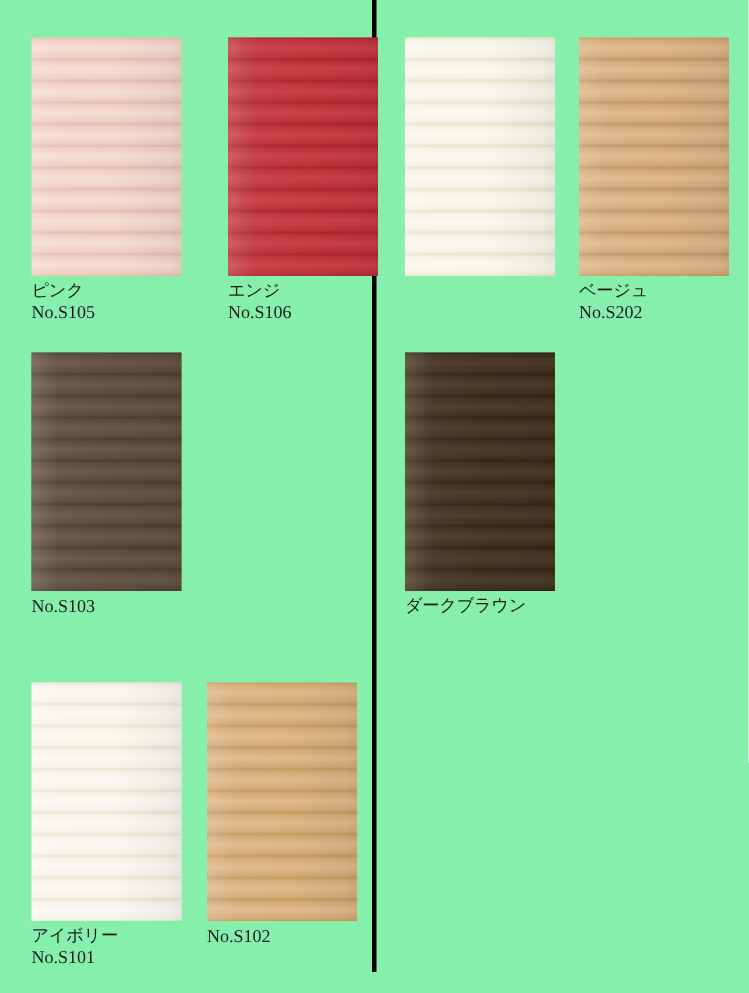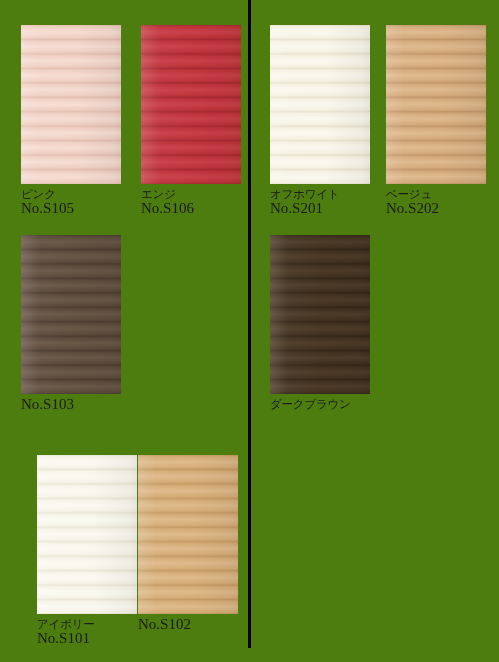--- a/index.html
+++ b/index.html
@@ -14,21 +14,21 @@
     overflow: hidden;
     font-family: "Liberation Serif", "DejaVu Serif", serif;
     -webkit-font-smoothing: antialiased;
   }
 
   #page {
     position: absolute;
     left: 0; top: 0;
     width: 499px;
     height: 662px;
-    background: #4d7c0f;
+    background: #86efac;
   }
 
   
   .divider {
     position: absolute;
     background: #000000;
   }
 
   
   .swatch-cell {
@@ -65,21 +65,21 @@
 
   .caption .name {
     font-size: 11.5px;
     line-height: 14px;
     color: #1b1b1b;
     white-space: nowrap;
     letter-spacing: -0.2px;
   }
 
   .caption .code {
-    font-size: 15px;
+    font-size: 12px;
     line-height: 15px;
     color: #1b1b1b;
     white-space: nowrap;
     letter-spacing: 0px;
   }
 </style>
 </head>
 <body>
 
 <div id="page">
@@ -88,40 +88,40 @@
     <div class="swatch-cell" style="left: 21px; top: 25px;">
       <div class="swatch" style="width: 100px; height: 159px; background: rgb(239, 207, 194);">
         <div class="pleats" style="background: repeating-linear-gradient(rgb(227, 191, 177) 0px, rgb(239, 207, 194) 1.735px, rgb(246, 222, 211) 6.938px, rgb(239, 207, 194) 12.72px, rgb(227, 191, 177) 14.455px);"></div>
         <div class="sheen" style="background: linear-gradient(to right, rgba(255, 255, 255, 0.16) 0%, rgba(255, 255, 255, 0.03) 18%, rgba(0, 0, 0, 0) 55%, rgba(0, 0, 0, 0.043) 92%, rgba(0, 0, 0, 0.07) 100%);"></div>
       </div>
       <div class="caption">
         <div class="name">ピンク</div>
         <div class="code">No.S105</div>
       </div>
     </div>
-    <div class="swatch-cell" style="left: 141px; top: 25px;">
+    <div class="swatch-cell" style="left: 152px; top: 25px;">
       <div class="swatch" style="width: 100px; height: 159px; background: rgb(189, 50, 57);">
         <div class="pleats" style="background: repeating-linear-gradient(rgb(166, 41, 50) 0px, rgb(189, 50, 57) 1.735px, rgb(201, 64, 73) 6.938px, rgb(189, 50, 57) 12.72px, rgb(166, 41, 50) 14.455px);"></div>
         <div class="sheen" style="background: linear-gradient(to right, rgba(255, 255, 255, 0.16) 0%, rgba(255, 255, 255, 0.03) 18%, rgba(0, 0, 0, 0) 55%, rgba(0, 0, 0, 0.043) 92%, rgba(0, 0, 0, 0.07) 100%);"></div>
       </div>
       <div class="caption">
         <div class="name">エンジ</div>
         <div class="code">No.S106</div>
       </div>
     </div>
     <div class="swatch-cell" style="left: 21px; top: 235px;">
       <div class="swatch" style="width: 100px; height: 159px; background: rgb(91, 74, 58);">
         <div class="pleats" style="background: repeating-linear-gradient(rgb(76, 61, 48) 0px, rgb(91, 74, 58) 1.735px, rgb(106, 88, 71) 6.938px, rgb(91, 74, 58) 12.72px, rgb(76, 61, 48) 14.455px);"></div>
         <div class="sheen" style="background: linear-gradient(to right, rgba(255, 255, 255, 0.16) 0%, rgba(255, 255, 255, 0.03) 18%, rgba(0, 0, 0, 0) 55%, rgba(0, 0, 0, 0.043) 92%, rgba(0, 0, 0, 0.07) 100%);"></div>
       </div>
       <div class="caption">
         <div class="code">No.S103</div>
       </div>
     </div>
-    <div class="swatch-cell" style="left: 21px; top: 455px; margin-left: 16px;">
+    <div class="swatch-cell" style="left: 21px; top: 455px;">
       <div class="swatch" style="width: 100px; height: 159px; background: rgb(246, 243, 231);">
         <div class="pleats" style="background: repeating-linear-gradient(rgb(235, 230, 213) 0px, rgb(246, 243, 231) 1.735px, rgb(251, 250, 242) 6.938px, rgb(246, 243, 231) 12.72px, rgb(235, 230, 213) 14.455px);"></div>
         <div class="sheen" style="background: linear-gradient(to right, rgba(255, 255, 255, 0.16) 0%, rgba(255, 255, 255, 0.03) 18%, rgba(0, 0, 0, 0) 55%, rgba(0, 0, 0, 0.043) 92%, rgba(0, 0, 0, 0.07) 100%);"></div>
       </div>
       <div class="caption">
         <div class="name">アイボリー</div>
         <div class="code">No.S101</div>
       </div>
     </div>
     <div class="swatch-cell" style="left: 138px; top: 455px;">
@@ -130,24 +130,20 @@
         <div class="sheen" style="background: linear-gradient(to right, rgba(255, 255, 255, 0.16) 0%, rgba(255, 255, 255, 0.03) 18%, rgba(0, 0, 0, 0) 55%, rgba(0, 0, 0, 0.043) 92%, rgba(0, 0, 0, 0.07) 100%);"></div>
       </div>
       <div class="caption">
         <div class="code">No.S102</div>
       </div>
     </div>
     <div class="swatch-cell" style="left: 270px; top: 25px;">
       <div class="swatch" style="width: 100px; height: 159px; background: rgb(245, 241, 226);">
         <div class="pleats" style="background: repeating-linear-gradient(rgb(233, 227, 206) 0px, rgb(245, 241, 226) 1.735px, rgb(251, 249, 239) 6.938px, rgb(245, 241, 226) 12.72px, rgb(233, 227, 206) 14.455px);"></div>
         <div class="sheen" style="background: linear-gradient(to right, rgba(255, 255, 255, 0.16) 0%, rgba(255, 255, 255, 0.03) 18%, rgba(0, 0, 0, 0) 55%, rgba(0, 0, 0, 0.043) 92%, rgba(0, 0, 0, 0.07) 100%);"></div>
-      </div>
-      <div class="caption">
-        <div class="name">オフホワイト</div>
-        <div class="code">No.S201</div>
       </div>
     </div>
     <div class="swatch-cell" style="left: 386px; top: 25px;">
       <div class="swatch" style="width: 100px; height: 159px; background: rgb(211, 169, 122);">
         <div class="pleats" style="background: repeating-linear-gradient(rgb(193, 151, 106) 0px, rgb(211, 169, 122) 1.735px, rgb(223, 186, 142) 6.938px, rgb(211, 169, 122) 12.72px, rgb(193, 151, 106) 14.455px);"></div>
         <div class="sheen" style="background: linear-gradient(to right, rgba(255, 255, 255, 0.16) 0%, rgba(255, 255, 255, 0.03) 18%, rgba(0, 0, 0, 0) 55%, rgba(0, 0, 0, 0.043) 92%, rgba(0, 0, 0, 0.07) 100%);"></div>
       </div>
       <div class="caption">
         <div class="name">ベージュ</div>
         <div class="code">No.S202</div>

